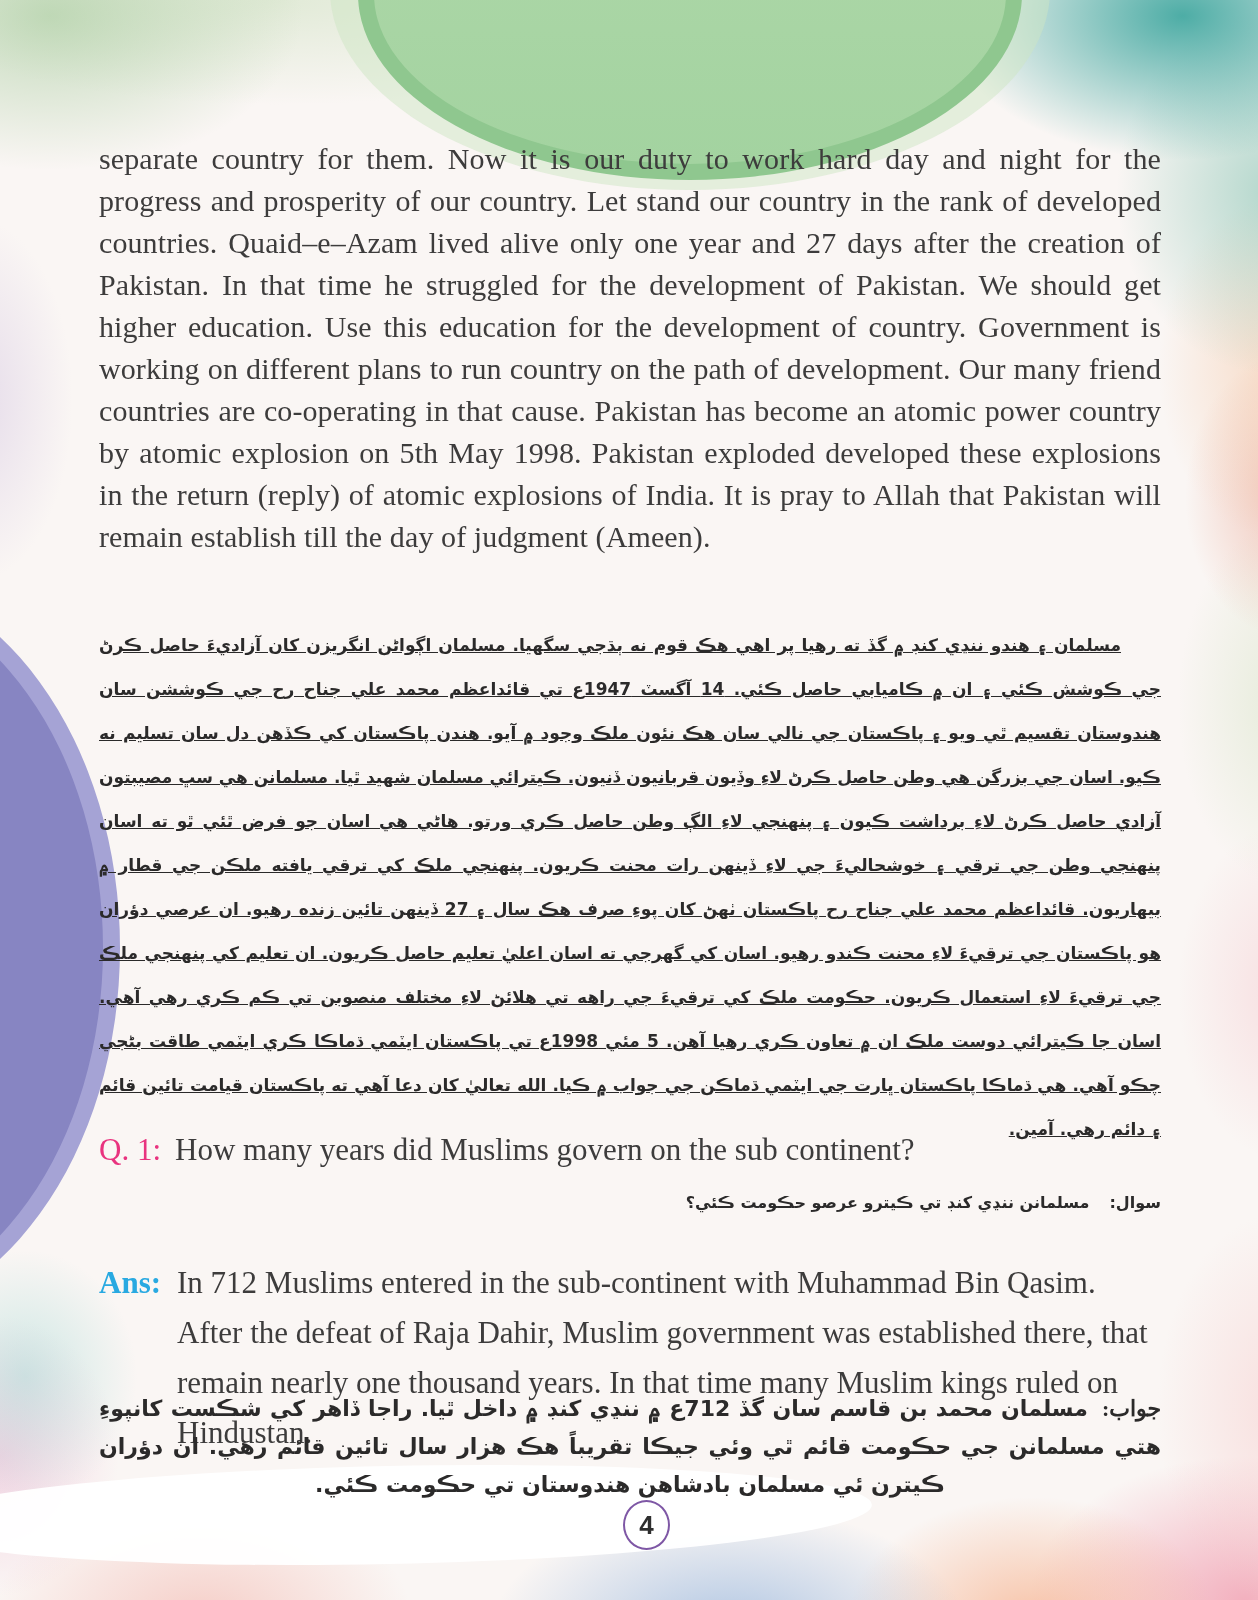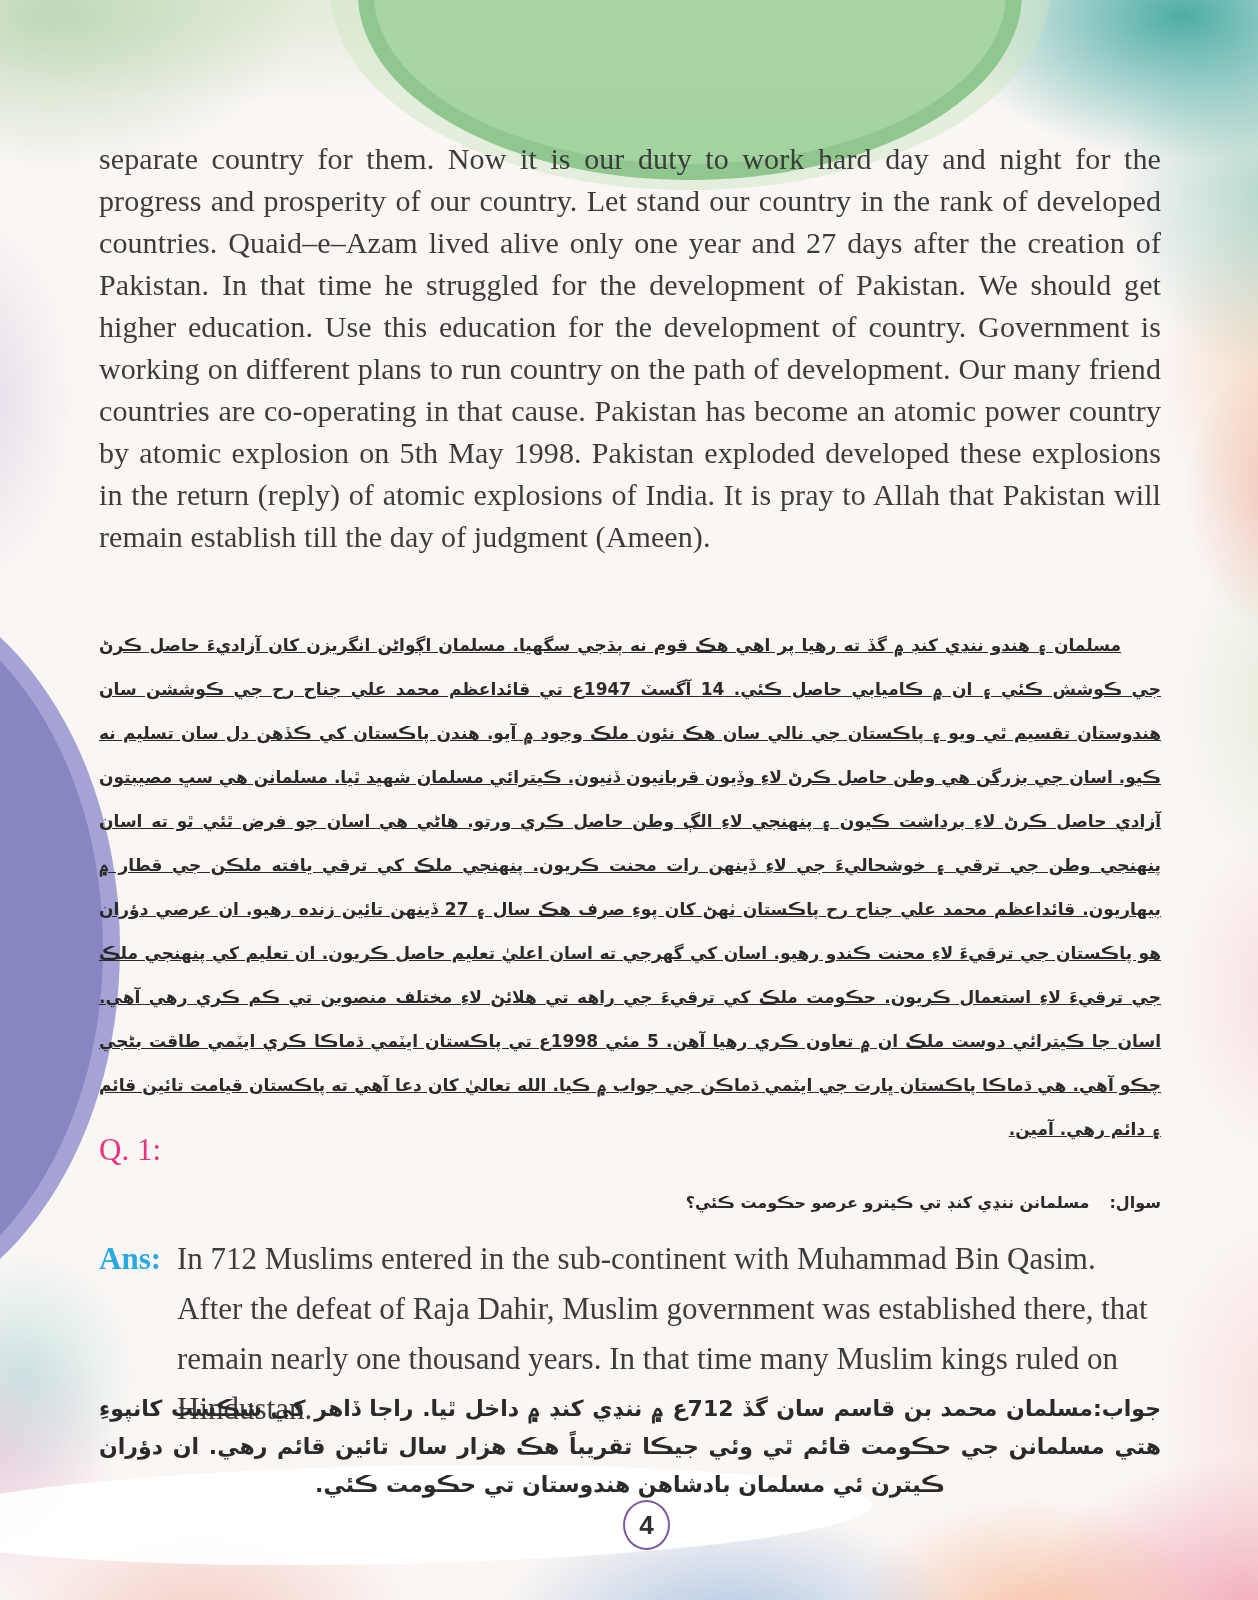--- a/index.html
+++ b/index.html
@@ -87,27 +87,27 @@
   .q-urdu{
     position:absolute;left:99px;top:1176px;width:1062px;
     font-size:16px;line-height:38px;text-align:right;
   }
   .q-urdu .u-label{margin-left:20px;}
   .ans-row{
     position:absolute;left:99px;top:1226px;width:1062px;
     display:flex;align-items:baseline;gap:16px;
     font-size:31px;line-height:50px;
   }
-  .ans-label{color:var(--answer-label);font-weight:700;white-space:nowrap;}
+  .ans-label{color:var(--answer-label);font-weight:700;white-space:nowrap;margin-top:24px;}
   .ans-text{flex:1;text-align:left;}
   .ans-urdu{
     position:absolute;left:99px;top:1382px;width:1062px;
     font-size:22px;line-height:38px;text-align:justify;text-align-last:center;
   }
-  .ans-urdu .u-label{}
+  .ans-urdu .u-label{margin-left:14px;font-family:Liberation Serif, serif;}
   
   .footer-title{
     position:absolute;left:100px;top:1489px;
     font-family:"Liberation Sans", sans-serif;font-weight:700;
     font-size:26px;color:var(--footer-text);z-index:3;
   }
   .page-badge{
     position:absolute;left:623px;top:1492px;width:47px;height:50px;
     background:#ffffff;border:2.5px solid var(--page-circle-border);
     border-radius:50%;box-sizing:border-box;z-index:3;
@@ -127,20 +127,21 @@
   <div class="footer-swoosh"></div>
 
   <div class="content">
 
     <p class="eng intro-eng">separate country for them. Now it is our duty to work hard day and night for the progress and prosperity of our country. Let stand our country in the rank of developed countries. Quaid–e–Azam lived alive only one year and 27 days after the creation of Pakistan. In that time he struggled for the development of Pakistan. We should get higher education. Use this education for the development of country. Government is working on different plans to run country on the path of development. Our many friend countries are co-operating in that cause. Pakistan has become an atomic power country by atomic explosion on 5th May 1998. Pakistan exploded developed these explosions in the return (reply) of atomic explosions of India. It is pray to Allah that Pakistan will remain establish till the day of judgment (Ameen).</p>
 
     <p class="urdu intro-sindhi">مسلمان ۽ هندو ننڍي کنڊ ۾ گڏ ته رهيا پر اهي هڪ قوم نه ٻڌجي سگهيا. مسلمان اڳواڻن انگريزن کان آزاديءَ حاصل ڪرڻ جي ڪوشش ڪئي ۽ ان ۾ ڪاميابي حاصل ڪئي. 14 آگسٽ 1947ع تي قائداعظم محمد علي جناح رح جي ڪوششن سان هندوستان تقسيم ٿي ويو ۽ پاڪستان جي نالي سان هڪ نئون ملڪ وجود ۾ آيو. هندن پاڪستان کي ڪڏهن دل سان تسليم نه ڪيو. اسان جي بزرگن هي وطن حاصل ڪرڻ لاءِ وڏيون قربانيون ڏنيون. ڪيترائي مسلمان شهيد ٿيا. مسلمانن هي سڀ مصيبتون آزادي حاصل ڪرڻ لاءِ برداشت ڪيون ۽ پنهنجي لاءِ الڳ وطن حاصل ڪري ورتو. هاڻي هي اسان جو فرض ٿئي ٿو ته اسان پنهنجي وطن جي ترقي ۽ خوشحاليءَ جي لاءِ ڏينهن رات محنت ڪريون. پنهنجي ملڪ کي ترقي يافته ملڪن جي قطار ۾ بيهاريون. قائداعظم محمد علي جناح رح پاڪستان ٺهڻ کان پوءِ صرف هڪ سال ۽ 27 ڏينهن تائين زنده رهيو. ان عرصي دؤران هو پاڪستان جي ترقيءَ لاءِ محنت ڪندو رهيو. اسان کي گهرجي ته اسان اعليٰ تعليم حاصل ڪريون. ان تعليم کي پنهنجي ملڪ جي ترقيءَ لاءِ استعمال ڪريون. حڪومت ملڪ کي ترقيءَ جي راهه تي هلائڻ لاءِ مختلف منصوبن تي ڪم ڪري رهي آهي. اسان جا ڪيترائي دوست ملڪ ان ۾ تعاون ڪري رهيا آهن. 5 مئي 1998ع تي پاڪستان ايٽمي ڌماڪا ڪري ايٽمي طاقت بڻجي چڪو آهي. هي ڌماڪا پاڪستان ڀارت جي ايٽمي ڌماڪن جي جواب ۾ ڪيا. الله تعاليٰ کان دعا آهي ته پاڪستان قيامت تائين قائم ۽ دائم رهي. آمين.</p>
 
     <div class="eng q-row">
       <span class="q-label">Q. 1:</span>
+      <span class="q-text">How many years did Muslims govern on the sub continent?</span>
     </div>
 
     <div class="urdu q-urdu">
       <span class="u-label">سوال:</span><span>مسلمانن ننڍي کنڊ تي ڪيترو عرصو حڪومت ڪئي؟</span>
     </div>
 
     <div class="eng ans-row">
       <span class="ans-label">Ans:</span>
       <span class="ans-text">In 712 Muslims entered in the sub-continent with Muhammad Bin Qasim. After the defeat of Raja Dahir, Muslim government was established there, that remain nearly one thousand years. In that time many Muslim kings ruled on Hindustan.</span>
     </div>

